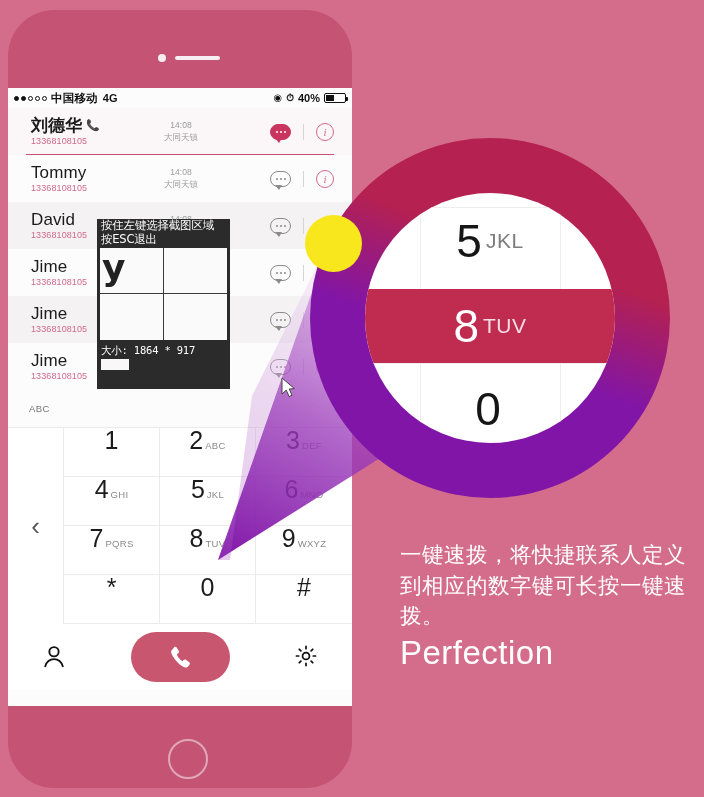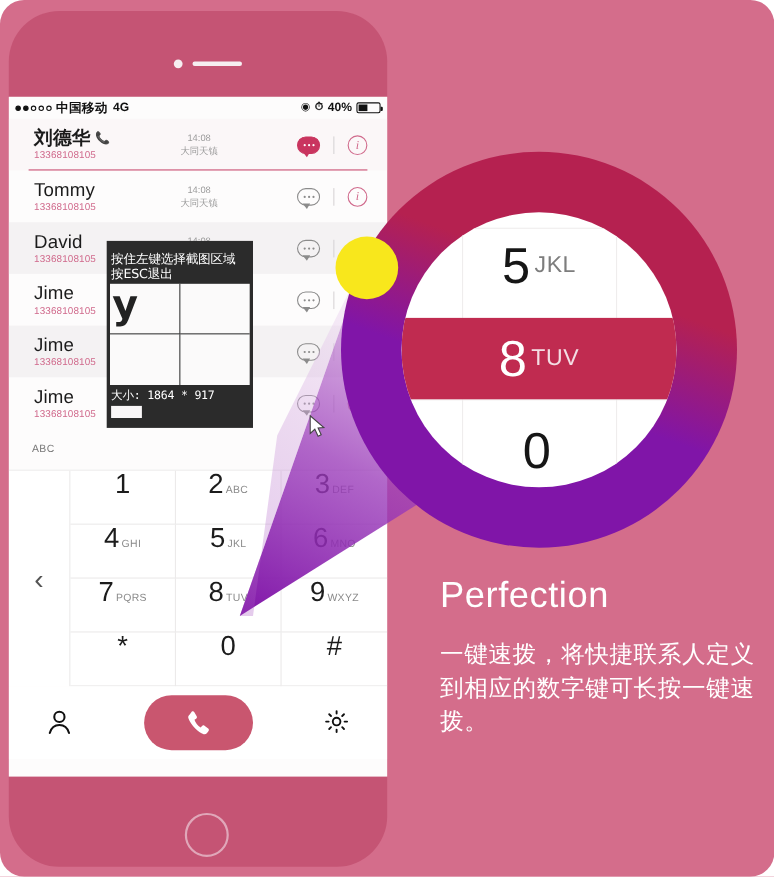--- a/index.html
+++ b/index.html
@@ -6,21 +6,20 @@
   html, body {
     width: 704px; height: 797px;
     overflow: hidden;
     font-family: "Liberation Sans", "DejaVu Sans", sans-serif;
   }
   #stage {
     position: relative;
     width: 704px; height: 797px;
     background: #d46d8b;
     overflow: hidden;
-    border-radius: 22px;
   }
 
   
   #phone {
     position: absolute;
     left: 8px; top: 10px;
     width: 344px; height: 778px;
     background: #c55474;
     border-radius: 46px 46px 46px 46px;
   }
@@ -226,21 +225,21 @@
 
   
   #snip-overlay {
     position: absolute; left: 97px; top: 219px;
     width: 133px; height: 170px;
     background: #2b2b2b; color: #fff;
     font-family: "DejaVu Sans", sans-serif;
     z-index: 30;
   }
   #snip-hint {
-    padding: 10px 3px 2px 4px;
+    padding: 0 3px 2px 4px;
     font-size: 11.5px; line-height: 1.18; letter-spacing: -.2px;
   }
   #snip-grid {
     position: relative; margin: 0 3px;
     height: 92px; background: #fbfafa;
     display: grid; grid-template-columns: 1fr 1fr; grid-template-rows: 1fr 1fr;
   }
   #snip-grid .cell { border-right: 1px solid #3a3a3a; border-bottom: 1px solid #3a3a3a; }
   #snip-grid .cell:nth-child(2n) { border-right: none; }
   #snip-grid .cell:nth-child(n+3) { border-bottom: none; }
@@ -561,17 +560,17 @@
         <span id="snip-swatch"></span>
       </div>
     </div>
   </div>
 
   <svg id="cursor" width="18" height="24" viewBox="0 0 18 24">
     <polygon points="1,1 1,17 5.2,13.2 8.2,19.6 11,18.2 8.2,12 13.4,11.6" fill="#fff" stroke="#444" stroke-width="1"></polygon>
   </svg>
 
   <div id="copy">
+    <div id="subcopy">一键速拨，将快捷联系人定义到相应的数字键可长按一键速拨。</div>
     <div id="headline-en">Perfection</div>
-    <div id="subcopy">一键速拨，将快捷联系人定义到相应的数字键可长按一键速拨。</div>
   </div>
 
 </div>
 
 </body></html>

